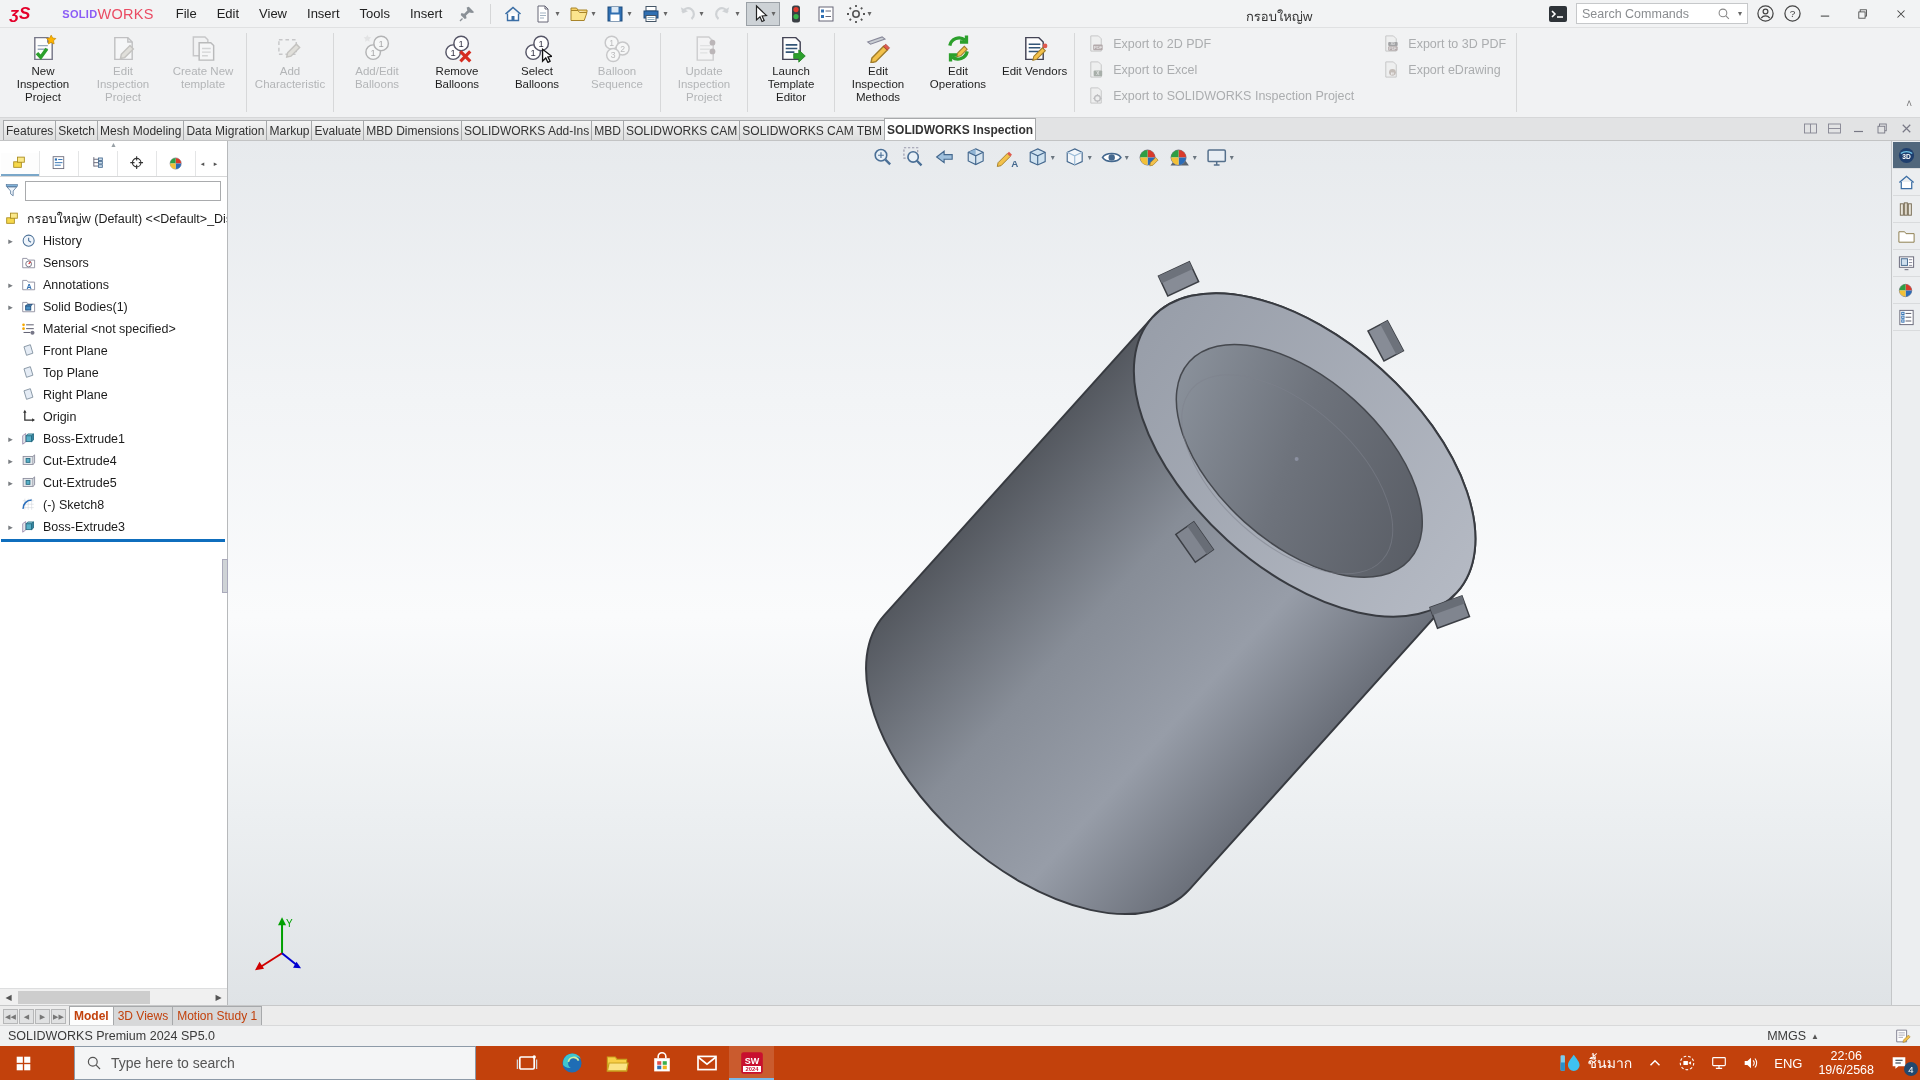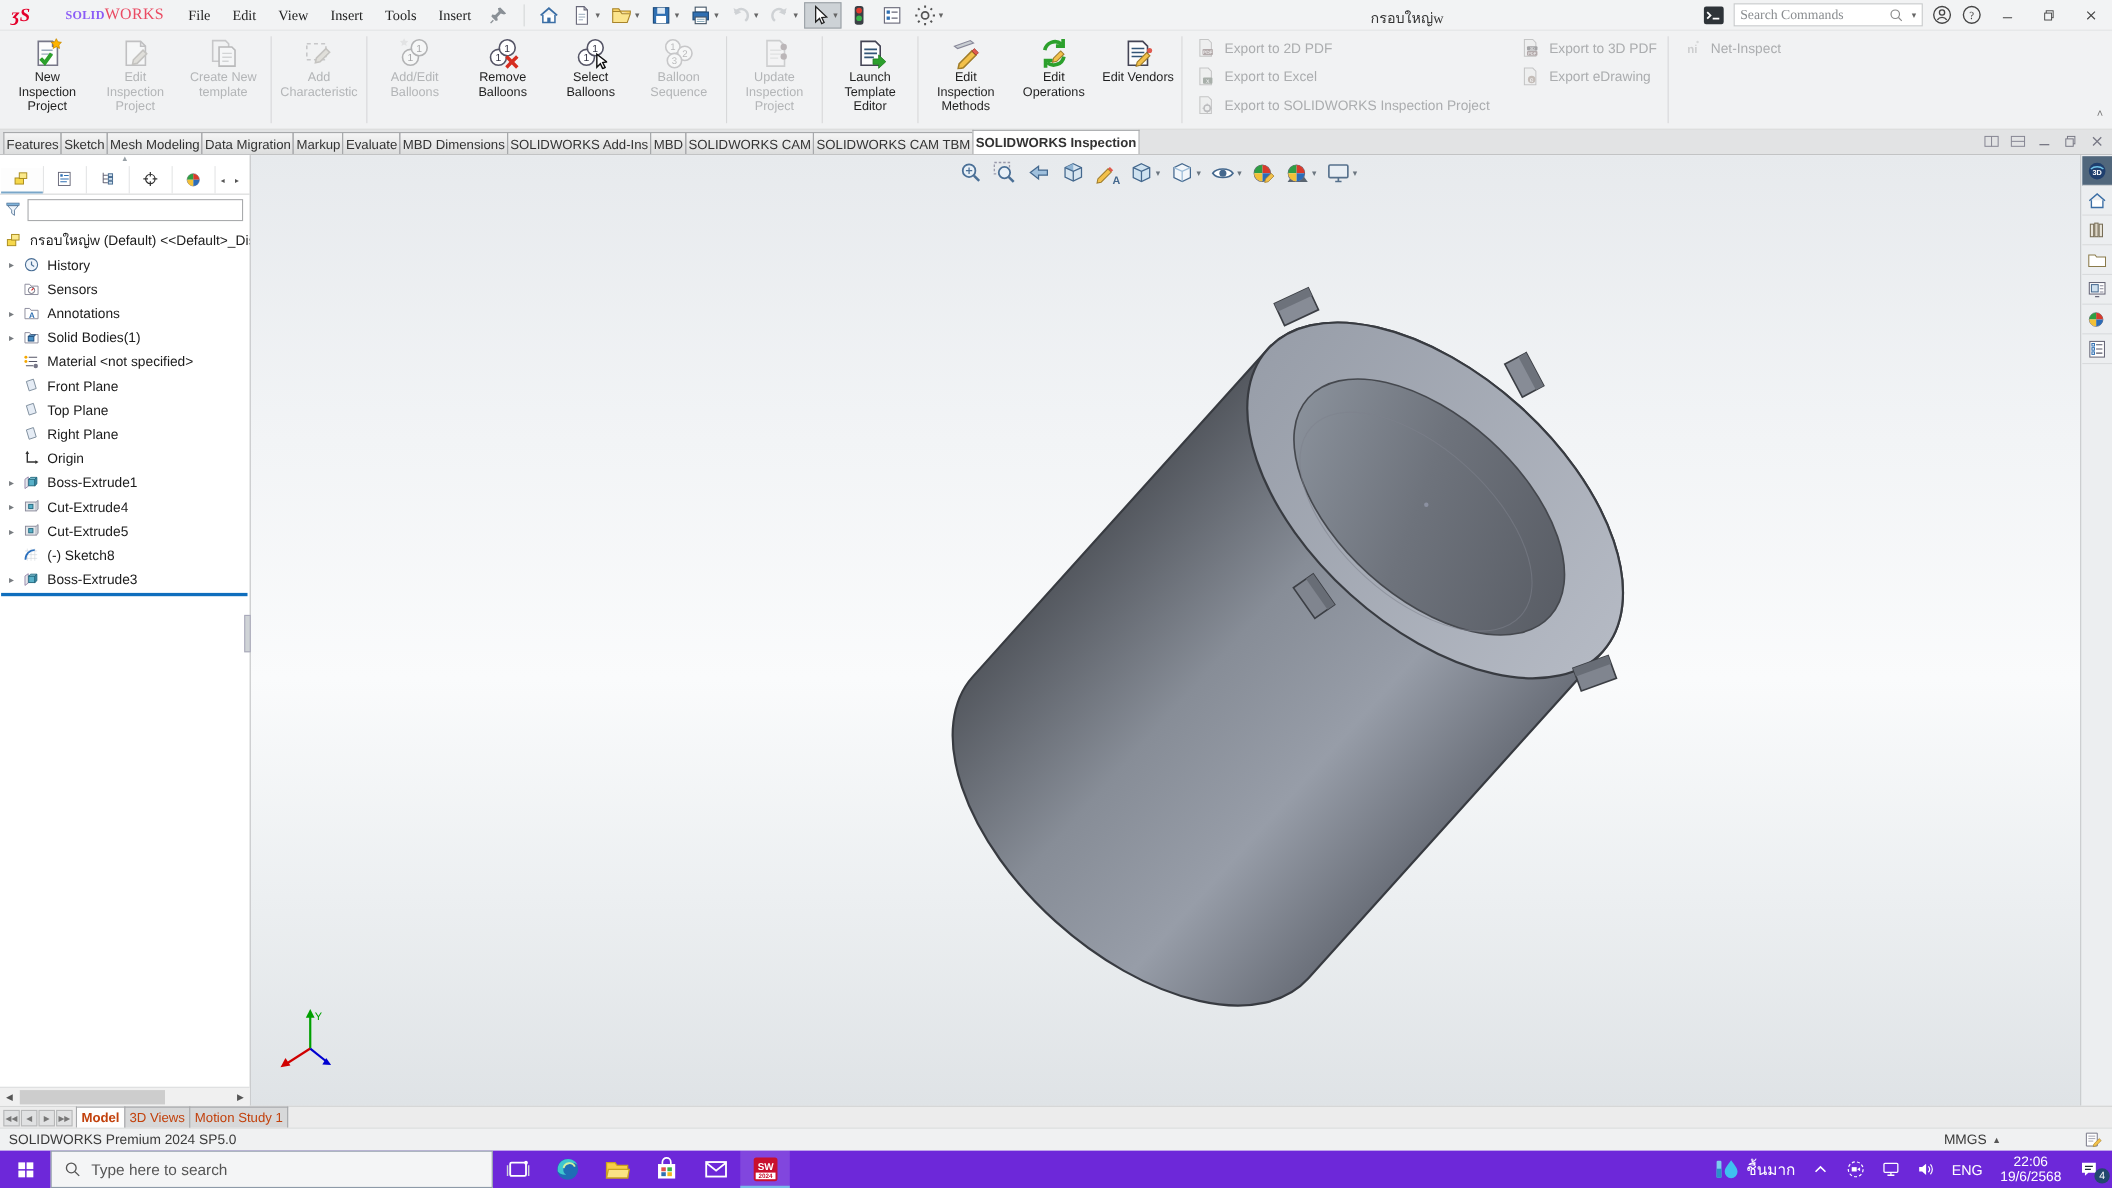--- a/index.html
+++ b/index.html
@@ -1,21 +1,21 @@
 <!DOCTYPE html>
 <html><head>
 <meta charset="utf-8">
 <style>
 * { margin:0; padding:0; box-sizing:border-box; }
 html,body { width:1920px; height:1080px; overflow:hidden; font-family:"Liberation Sans",sans-serif; background:#fff; }
 .ic { display:inline-flex; }
 .ic svg { width:100%; height:100%; display:block; }
 
 
-#titlebar { height:28px; background:#f2f3f4; display:flex; align-items:center; position:relative; border-bottom:1px solid #e0e1e2;font-family:Liberation Serif, serif; }
+#titlebar { height:28px; background:#f2f3f4; display:flex; align-items:center; position:relative; border-bottom:1px solid #e0e1e2; }
 .logo { display:flex; align-items:center; padding:0 12px 0 10px; }
 .logo-mark { color:#e4002b; font-weight:bold; font-style:italic; font-size:17px; margin-right:4px; }
 .logo-solid { color:#8b5cf6; font-weight:bold; font-size:11px; letter-spacing:.3px;margin-left:28px; }
 .logo-works { color:#ea4b63; font-size:14.5px; letter-spacing:.3px; }
 .menu-item { padding:0 10px; font-size:13px; color:#222; height:100%; display:flex; align-items:center; cursor:default; }
 .pin { width:18px; height:18px; margin:0 6px; }
 .qt-divider { width:1px; height:20px; background:#d5d6d7; margin:0 8px; }
 .quickbar { display:flex; align-items:center; gap:2px; }
 .qt-btn { height:24px; display:flex; align-items:center; padding:0 3px; border:1px solid transparent; }
 .qt-btn .ic { width:20px; height:20px; }
@@ -94,21 +94,21 @@
 .dt-nav { display:flex; margin:0 3px 1px 3px; gap:1px; }
 .dt-nav span { width:15px; height:15px; background:#e0e1e2; border:1px solid #b6b7b8; color:#777; font-size:7px; display:flex; align-items:center; justify-content:center; }
 .dtab { padding:2px 4px 3px; font-size:12px; color:#c2410c; background:#d7d8d9; border:1px solid #a7a9ab; border-bottom:none; margin-right:-1px; height:19px; }
 .dtab.active { background:#fdfdfd; font-weight:bold; }
 #statusbar { height:21px; background:#f0f1f2; border-top:1px solid #d8d9da; display:flex; align-items:center; font-size:12.5px; color:#3a3a3a; padding:0 8px; }
 .sb-right { margin-left:auto; display:flex; align-items:center; gap:5px; }
 .sb-caret { font-size:8px; color:#555; }
 .sb-note { width:18px; height:18px; margin-left:70px; }
 
 
-#taskbar { height:34px; background:#6d28d9; display:flex; align-items:stretch; color:#fff; }
+#taskbar { height:34px; background:#c2410c; display:flex; align-items:stretch; color:#fff;gap:28px; }
 .tb-start { width:46px; display:flex; align-items:center; justify-content:center; }
 .tb-start .ic { width:17px; height:17px; }
 .tb-search { width:402px; background:#f4f5f6; border:1px solid #8d9aa8; color:#4f5berg; color:#555; display:flex; align-items:center; gap:9px; padding:0 11px; font-size:14px; }
 .tb-search .ic { width:16px; height:16px; }
 .tb-app { width:45px; display:flex; align-items:center; justify-content:center; }
 .tb-app .ic { width:24px; height:24px; }
 .tb-app.active { background:rgba(255,255,255,.14); box-shadow:inset 0 -2px #7ab8e8; }
 .tb-tray { margin-left:auto; display:flex; align-items:center; }
 .tray-item { padding:0 7px; height:100%; display:flex; align-items:center; gap:6px; font-size:13px; }
 .tray-item .ic { width:18px; height:18px; }
@@ -520,33 +520,20 @@
               <path d="M4 2 h8 l3 3 v13 H4z" fill="#ededee" stroke="#999"></path>
               <circle cx="11" cy="13" r="3.6" fill="#c97f4e"></circle>
               <text x="11" y="15.5" font-size="6.5" fill="#fff" text-anchor="middle">e</text>
             </svg>
           </span>
           <span>Export eDrawing</span>
         </div>
       </div>
     </div>
     <div class="rb-sep"></div>
-    <div class="rb-exports">
-      <div class="rb-exp-col">
-        <div class="rb-exp-item">
-          <span class="ic">
-            <svg viewBox="0 0 20 20">
-              <text x="10" y="14.5" text-anchor="middle" font-size="11" font-weight="bold" fill="#a6abb0">ni</text>
-              <circle cx="15" cy="4.5" r="1.2" fill="#bcc0c4"></circle>
-            </svg>
-          </span>
-          <span>Net-Inspect</span>
-        </div>
-      </div>
-    </div>
     <span class="ribbon-collapse">˄</span>
 </div>
 
 <div id="tabbar">
   <div class="tab">Features</div>
     <div class="tab">Sketch</div>
     <div class="tab">Mesh Modeling</div>
     <div class="tab">Data Migration</div>
     <div class="tab">Markup</div>
     <div class="tab">Evaluate</div>

